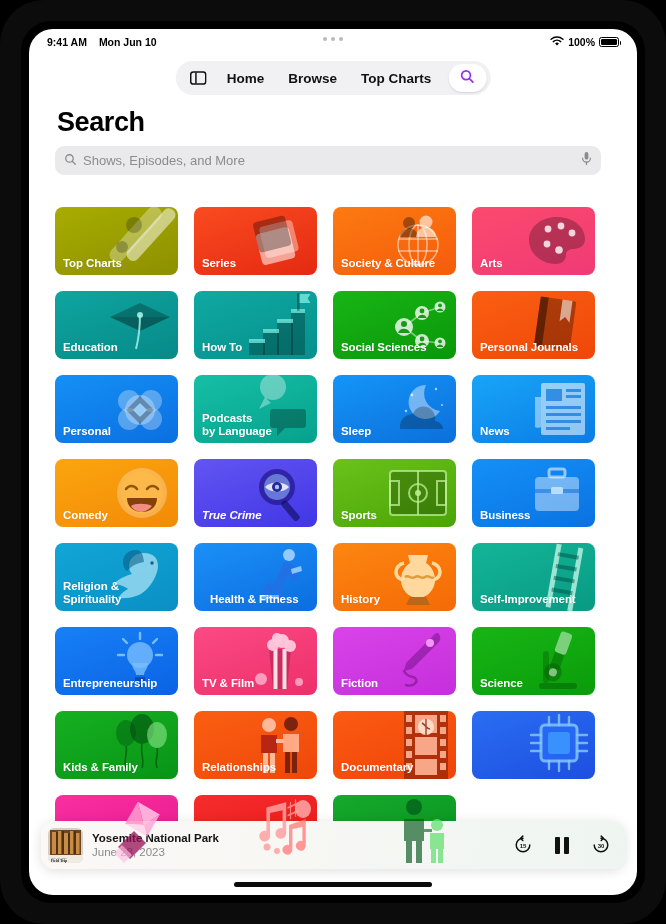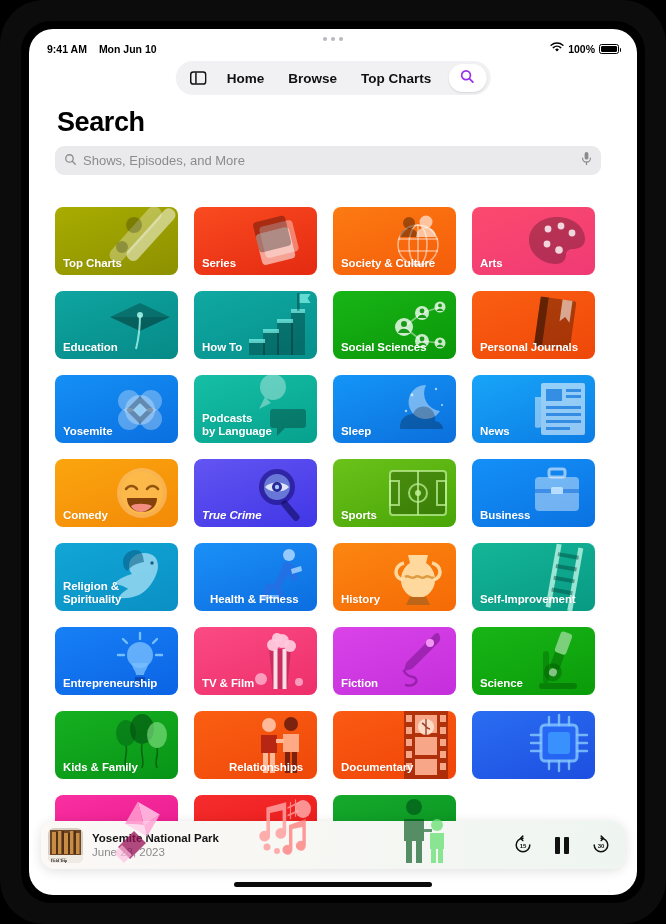--- a/index.html
+++ b/index.html
@@ -29,21 +29,21 @@
     width:16px; height:8px; border-radius:4px; background:#18244a;
   }
   #notch::after{
     content:""; position:absolute; left:5px; top:2px;
     width:5px; height:5px; border-radius:50%;
     background:#3b5ea8;
   }
   
   #statusbar {
     position:absolute; left:0; top:0; width:608px; height:26px;
-    display:flex; align-items:flex-end; justify-content:space-between;
+    display:flex; align-items:center; justify-content:space-between;
     padding:0 18px; font-size:10.5px; font-weight:bold; color:#000;
   }
   #sb-left { display:flex; gap:12px; align-items:center; }
   #sb-right { display:flex; gap:4px; align-items:center; }
   .multidots {
     position:absolute; left:50%; transform:translateX(-50%); top:8px;
     display:flex; gap:4px;
   }
   .multidots i { width:4px; height:4px; border-radius:50%; background:#b8b8bd; display:block; }
   .battery {
@@ -343,21 +343,21 @@
                   <circle cx="25" cy="26" r="11"></circle>
                   <circle cx="47" cy="26" r="11"></circle>
                   <circle cx="25" cy="44" r="11"></circle>
                   <circle cx="47" cy="44" r="11"></circle>
                   <circle cx="36" cy="35" r="15"></circle>
                 </g>
                 <path d="M36 21 50 35 36 49 22 35z" fill="rgba(0,0,0,.28)"></path>
                 <path d="M36 28 43 35 36 42 29 35z" fill="rgba(160,215,255,.9)"></path>
               </svg>
             </div>
-            <div class="label" style="white-space: pre;">Yosemite</div>
+            <div class="label" style="white-space: pre;">Personal</div>
           </div>
           <div class="tile" style="background: linear-gradient(160deg, rgb(21, 191, 165) 0%, rgb(7, 161, 142) 100%);">
             <div class="art">
               <svg viewBox="0 0 72 68">
                 <path d="M30 34h30a3 3 0 0 1 3 3v13a3 3 0 0 1-3 3H42l-8 8v-8h-4a3 3 0 0 1-3-3V37a3 3 0 0 1 3-3z" fill="rgba(0,0,0,.28)"></path>
                 <circle cx="30" cy="12" r="13" fill="rgba(255,255,255,.35)"></circle>
                 <path d="M22 22 16 34l12-6z" fill="rgba(255,255,255,.35)"></path>
               </svg>
             </div>
             <div class="label" style="white-space: pre;">Podcasts
@@ -586,21 +586,21 @@
                   <circle cx="26" cy="14" r="7" fill="rgba(255,190,160,.95)"></circle>
                   <path d="M18 24h16v18H18z" fill="rgba(170,30,20,.85)"></path>
                   <path d="M20 42h5v20h-5zM27 42h5v20h-5z" fill="rgba(255,190,160,.95)"></path>
                   <circle cx="48" cy="13" r="7" fill="rgba(110,30,15,.9)"></circle>
                   <path d="M40 23h16v18H40z" fill="rgba(255,175,140,.95)"></path>
                   <path d="M42 41h5v21h-5zM49 41h5v21h-5z" fill="rgba(110,30,15,.9)"></path>
                   <path d="M33 28h8v4h-8z" fill="rgba(255,190,160,.95)"></path>
                 </g>
               </svg>
             </div>
-            <div class="label" style="white-space: pre; margin-left: 27px;">Relationships</div>
+            <div class="label" style="white-space: pre;">Relationships</div>
           </div>
           <div class="tile" style="background: linear-gradient(160deg, rgb(251, 91, 18) 0%, rgb(239, 68, 9) 100%);">
             <div class="art">
               <svg viewBox="0 0 72 68">
                 <rect x="22" y="0" width="44" height="68" fill="rgba(130,30,10,.6)"></rect>
                 <g fill="rgba(255,180,150,.9)">
                   <rect x="24" y="4" width="6" height="7"></rect>
                   <rect x="24" y="16" width="6" height="7"></rect>
                   <rect x="24" y="28" width="6" height="7"></rect>
                   <rect x="24" y="40" width="6" height="7"></rect>

